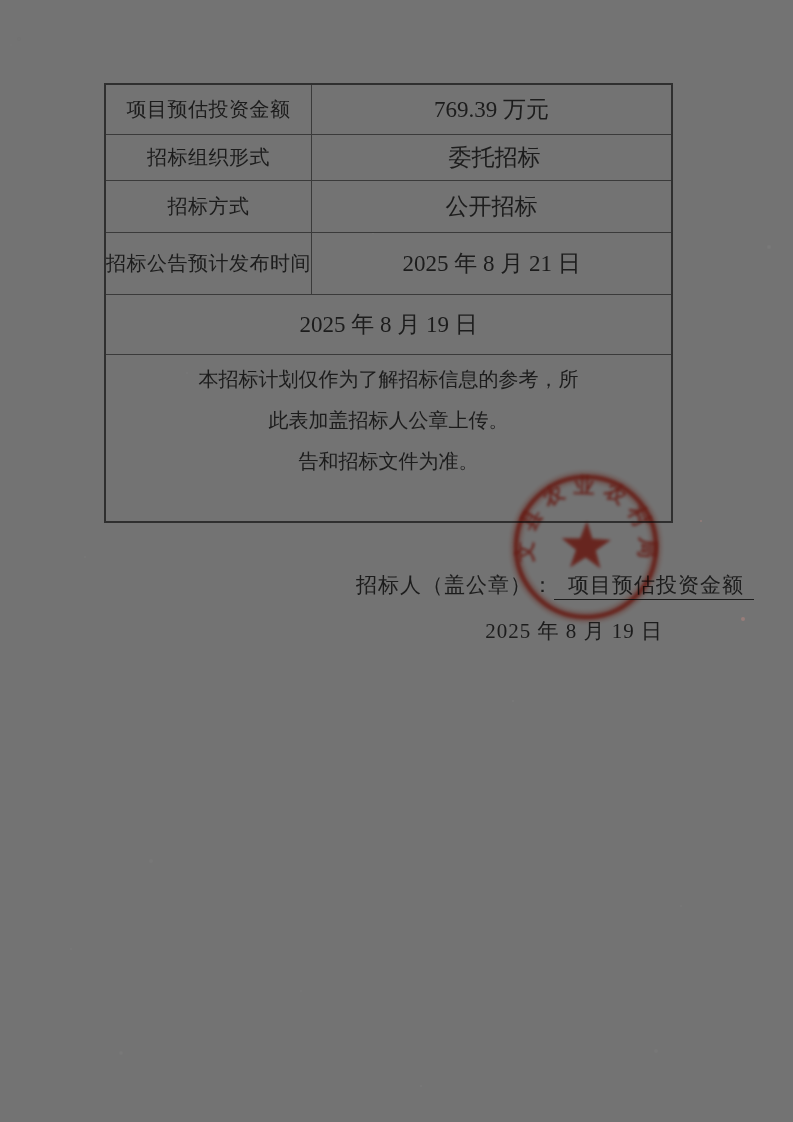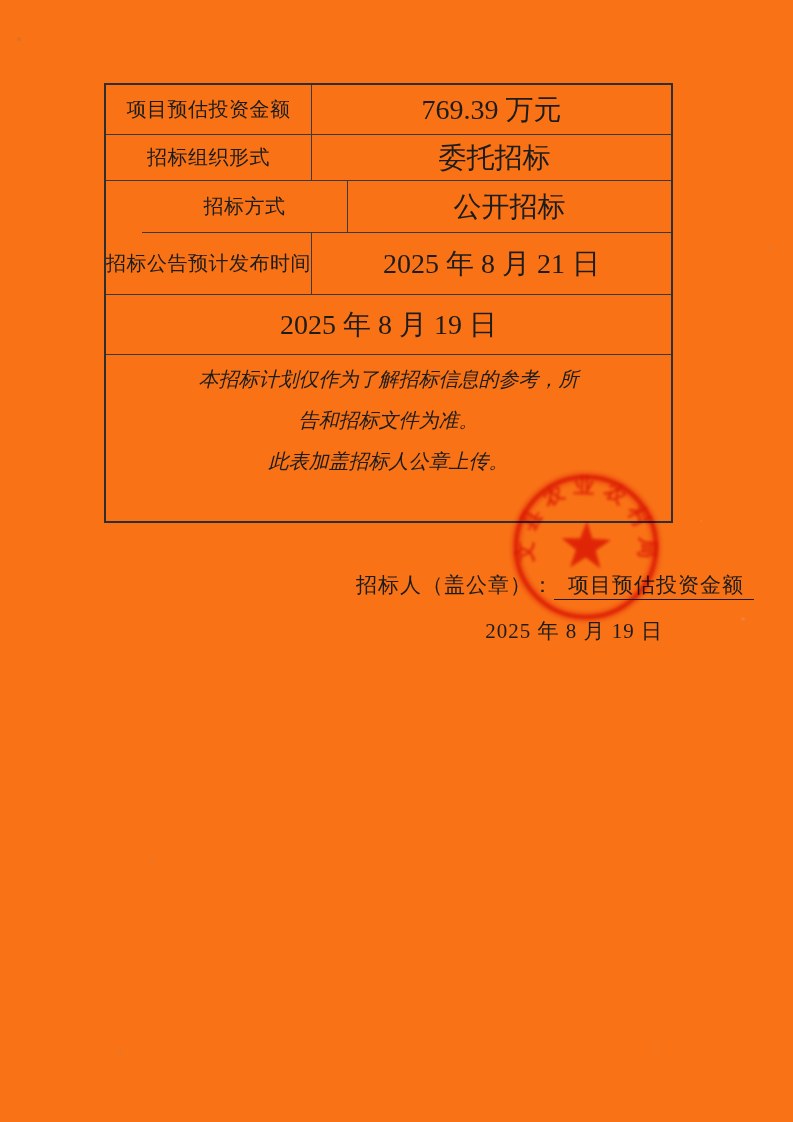--- a/index.html
+++ b/index.html
@@ -4,21 +4,21 @@
 <style>
   * { margin: 0; padding: 0; box-sizing: border-box; }
   html, body { background: #eceff1; }
   body { font-family: "Liberation Serif", "DejaVu Serif", serif; }
 
   .page {
     position: relative;
     width: 793px;
     height: 1122px;
     margin: 0 auto;
-    background: #f97316;
+    background: #737373;
     overflow: hidden;
     color: #1c1c1c;
   }
 
   
   .noise {
     position: absolute;
     top: 0; left: 0;
     width: 2px; height: 2px;
     background: transparent;
@@ -63,36 +63,36 @@
     text-align: center;
     font-size: 20px;
     letter-spacing: 0.5px;
   }
   .t-value {
     flex: 1;
     display: flex;
     align-items: center;
     justify-content: center;
     text-align: left;
-    font-size: 28px;
+    font-size: 23px;
   }
   .h50  { height: 50px; }
   .h46  { height: 46px; gap: 6px; }
-  .h52  { height: 52px; margin-left: 36px; }
+  .h52  { height: 52px; }
   .h62  { height: 62px; }
   .h60  { height: 60px; }
   .h166 { height: 166px; }
 
   .remark-value {
     flex: 1;
     padding: 4px 6px 0 6px;
     font-size: 20px;
     text-align: center;
   }
-  .remark-line { display: block; line-height: 41px; font-style: italic; }
+  .remark-line { display: block; line-height: 41px; }
 
   
   .signature {
     position: absolute;
     left: 356px;
     top: 571px;
     font-size: 21px;
     letter-spacing: 1px;
     white-space: nowrap;
     z-index: 2;
@@ -160,22 +160,22 @@
       <div class="t-value">2025 年 8 月 21 日</div>
     </div>
 
     <div class="t-row h60">
       <div class="t-value">2025 年 8 月 19 日</div>
     </div>
 
     <div class="t-row h166">
       <div class="remark-value">
         <span class="remark-line">本招标计划仅作为了解招标信息的参考，所</span>
+        <span class="remark-line">此表加盖招标人公章上传。</span>
         <span class="remark-line">告和招标文件为准。</span>
-        <span class="remark-line">此表加盖招标人公章上传。</span>
       </div>
     </div>
 
   </div>
 
   <div class="signature">
     <span>招标人（盖公章）：</span><span class="sig-name">项目预估投资金额</span>
   </div>
 
   <div class="doc-date">2025 年 8 月 19 日</div>

